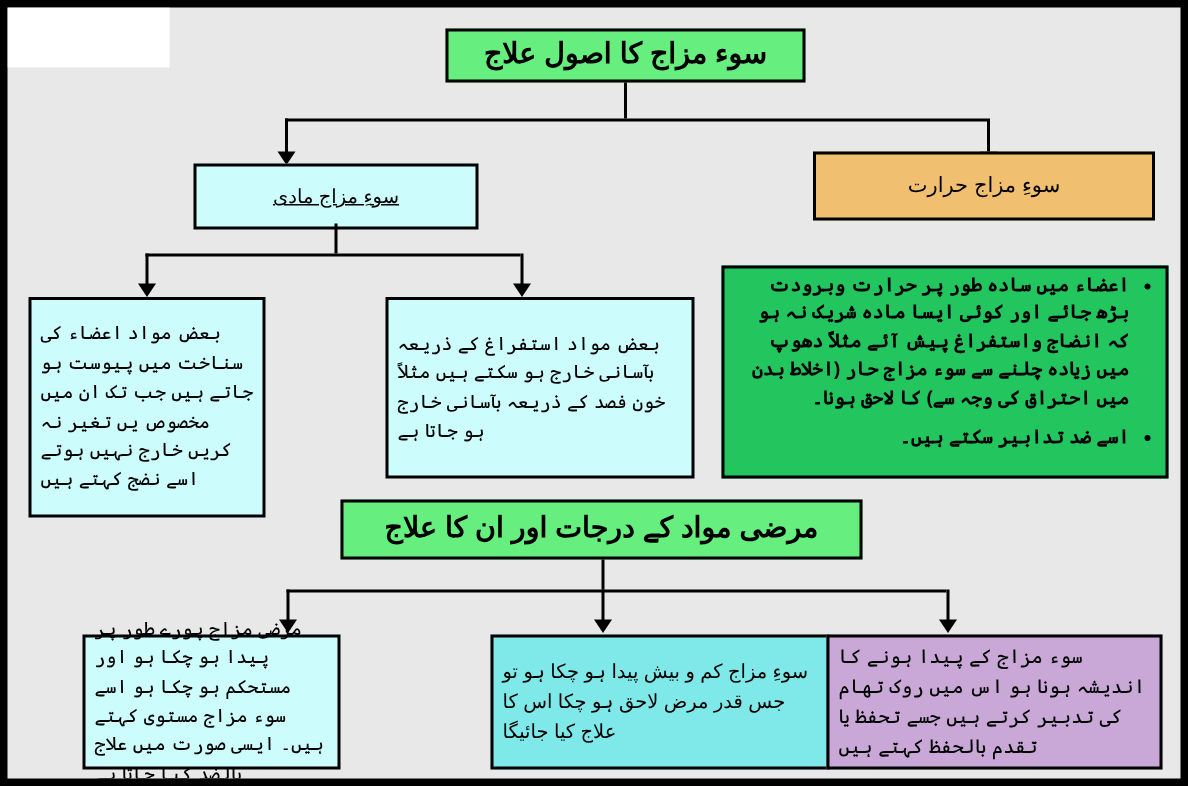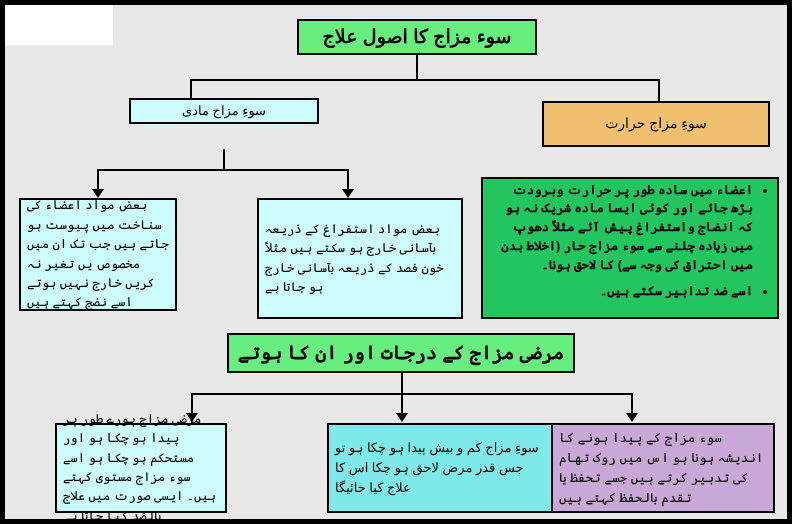--- a/index.html
+++ b/index.html
@@ -107,43 +107,43 @@
 
   <div class="node title-node" style="left:292px; top:14px; width:240px; height:36px;">سوء مزاج کا اصول علاج</div>
 
   <div class="connector v-line" style="left:411px; top:50px; height:24px;"></div>
   <div class="connector h-line" style="left:185px; top:74px; width:468px;"></div>
   <div class="connector v-line" style="left:185px; top:74px; height:24px;"></div>
   <div class="arrow-down" style="left:180px; top:96px;"></div>
   <div class="connector v-line" style="left:653px; top:74px; height:24px;"></div>
   <div class="arrow-down" style="left:648px; top:96px;"></div>
 
-  <div class="node cyan-node" style="left:124px; top:93px; width:190px; height:26px;">سوءِ مزاج مادی</div>
+  <div class="node cyan-node" style="left:124px; top:104px; width:190px; height:44px;text-decoration:underline;">سوءِ مزاج مادی</div>
 
   <div class="node orange-node" style="left:537px; top:96px; width:228px; height:46px;">سوءِ مزاج حرارت</div>
 
   <div class="connector v-line" style="left:218px; top:144px; height:20px;"></div>
   <div class="connector h-line" style="left:92px; top:164px; width:250px;"></div>
   <div class="connector v-line" style="left:92px; top:164px; height:22px;"></div>
   <div class="arrow-down" style="left:87px; top:184px;"></div>
   <div class="connector v-line" style="left:342px; top:164px; height:22px;"></div>
   <div class="arrow-down" style="left:337px; top:184px;"></div>
 
-  <div class="node cyan-node-small" style="left:14px; top:193px; width:158px; height:113px;">بعض مواد اعضاء کی سناخت میں پیوست ہو جاتے ہیں جب تک ان میں مخصوص یں تغیر نہ کریں خارج نہیں ہوتے اسے نضج کہتے ہیں</div>
+  <div class="node cyan-node-small" style="left:14px; top:193px; width:158px; height:147px;">بعض مواد اعضاء کی سناخت میں پیوست ہو جاتے ہیں جب تک ان میں مخصوص یں تغیر نہ کریں خارج نہیں ہوتے اسے نضج کہتے ہیں</div>
 
   <div class="node cyan-node-small" style="left:252px; top:193px; width:206px; height:121px;">بعض مواد استفراغ کے ذریعہ بآسانی خارج ہو سکتے ہیں مثلاً خون فصد کے ذریعہ بآسانی خارج ہو جاتا ہے</div>
 
   <div class="node orange-body" style="left:476px; top:172px; width:298px; height:142px;">
     <ul class="bullet-list">
       <li>اعضاء میں سادہ طور پر حرارت وبرودت بڑھ جائے اور کوئی ایسا مادہ شریک نہ ہو کہ انضاج واستفراغ پیش آئے مثلاً دھوپ میں زیادہ چلنے سے سوء مزاج حار (اخلاط بدن میں احتراق کی وجہ سے) کا لاحق ہونا۔</li>
       <li>اسے ضد تدابیر سکتے ہیں۔</li>
     </ul>
   </div>
 
-  <div class="node title-node" style="left:222px; top:328px; width:348px; height:40px;">مرضی مزاج کے درجات اور ان کا ہوتے</div>
+  <div class="node title-node" style="left:222px; top:328px; width:348px; height:40px;">مرضی مواد کے درجات اور ان کا علاج</div>
 
   <div class="connector v-line" style="left:396px; top:368px; height:20px;"></div>
   <div class="connector h-line" style="left:186px; top:388px; width:440px;"></div>
   <div class="connector v-line" style="left:186px; top:388px; height:22px;"></div>
   <div class="arrow-down" style="left:181px; top:408px;"></div>
   <div class="connector v-line" style="left:396px; top:388px; height:22px;"></div>
   <div class="arrow-down" style="left:391px; top:408px;"></div>
   <div class="connector v-line" style="left:626px; top:388px; height:22px;"></div>
   <div class="arrow-down" style="left:621px; top:408px;"></div>
 

